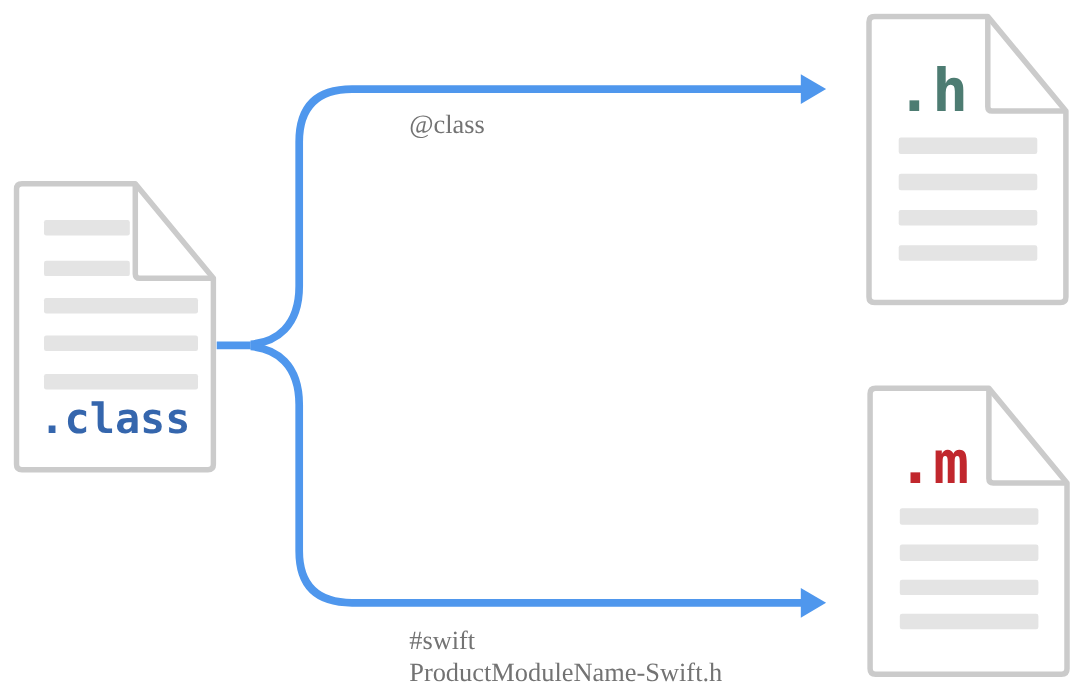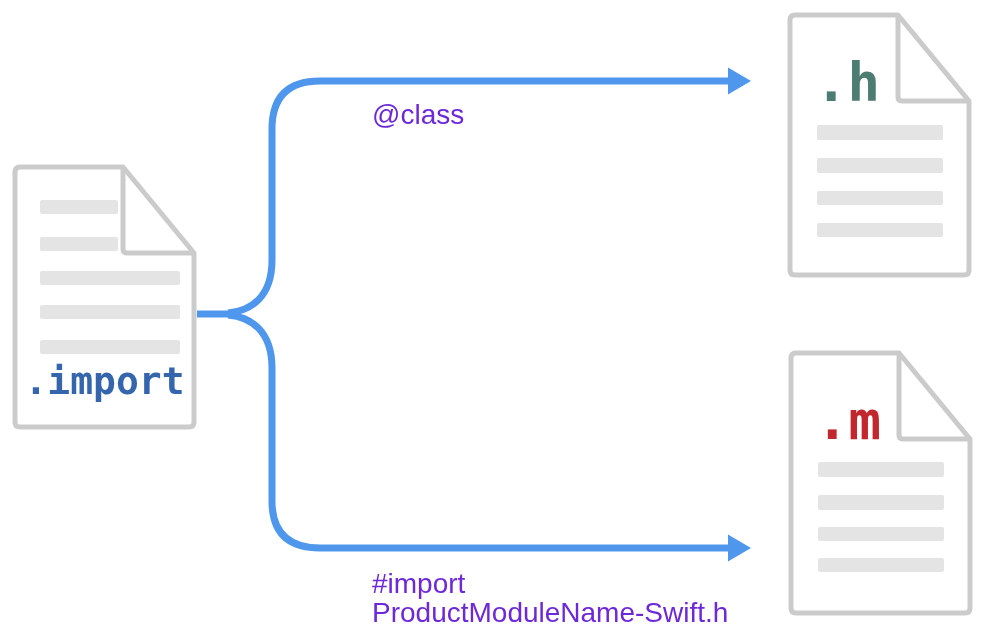--- a/index.html
+++ b/index.html
@@ -49,24 +49,24 @@
     left: 0; right: 0; top: 198px;
     text-align: center;
     font-size: 38px;
     color: #3566ad;
   }
   .doc-label.header { left: 28px; top: 44px; font-size: 54px; color: #4d7c72; }
   .doc-label.impl   { left: 28px; top: 44px; font-size: 54px; color: #c1272d; }
 
   .annotation {
     position: absolute;
-    font-family: Liberation Sans, sans-serif;
-    font-size: 28px;
+    font-family: Liberation Serif, serif;
+    font-size: 24px;
     line-height: 29px;
-    color: #6d28d9;
+    color: #737373;
     white-space: nowrap;
   }
 </style>
 </head>
 <body>
 
 <div class="canvas">
 
   <svg class="connectors" viewBox="0 0 984 632">
     <path d="M197 314 H228" stroke="#4f97ed"></path>
@@ -79,21 +79,21 @@
   <div class="doc" style="left:12px; top:164px; width:185px; height:266px;">
     <svg class="doc-outline" width="185" height="266" viewBox="0 0 185 266">
       <path class="page" d="M111 3 H8 Q3 3 3 8 V258 Q3 263 8 263 H177 Q182 263 182 258 V89 Z" stroke="#cbcbcb"></path>
       <path class="fold" d="M111 3 V85 Q111 89 115 89 H182" stroke="#cbcbcb"></path>
     </svg>
     <div class="doc-line" style="left:28px; top:36px;  width:78px;  height:14px;"></div>
     <div class="doc-line" style="left:28px; top:73px;  width:78px;  height:14px;"></div>
     <div class="doc-line" style="left:28px; top:107px; width:140px; height:14px;"></div>
     <div class="doc-line" style="left:28px; top:141px; width:140px; height:14px;"></div>
     <div class="doc-line" style="left:28px; top:176px; width:140px; height:14px;"></div>
-    <div class="doc-label swift">.import</div>
+    <div class="doc-label swift">.class</div>
   </div>
 
   <div class="doc" style="left:787px; top:12px; width:185px; height:266px;">
     <svg class="doc-outline" width="185" height="266" viewBox="0 0 185 266">
       <path class="page" d="M111 3 H8 Q3 3 3 8 V258 Q3 263 8 263 H177 Q182 263 182 258 V89 Z" stroke="#cbcbcb"></path>
       <path class="fold" d="M111 3 V85 Q111 89 115 89 H182" stroke="#cbcbcb"></path>
     </svg>
     <div class="doc-label header">.h</div>
     <div class="doc-line" style="left:30px; top:113px; width:126px; height:15px;"></div>
     <div class="doc-line" style="left:30px; top:146px; width:126px; height:15px;"></div>
@@ -111,17 +111,17 @@
     <div class="doc-line" style="left:30px; top:145px; width:126px; height:15px;"></div>
     <div class="doc-line" style="left:30px; top:177px; width:126px; height:14px;"></div>
     <div class="doc-line" style="left:30px; top:208px; width:126px; height:14px;"></div>
   </div>
 
   <div class="annotation" style="left:372px; top:100px;">
     <div>@class</div>
   </div>
 
   <div class="annotation" style="left:372px; top:569px;">
-    <div>#import</div>
+    <div>#swift</div>
     <div>ProductModuleName-Swift.h</div>
   </div>
 
 </div>
 
 </body></html>

